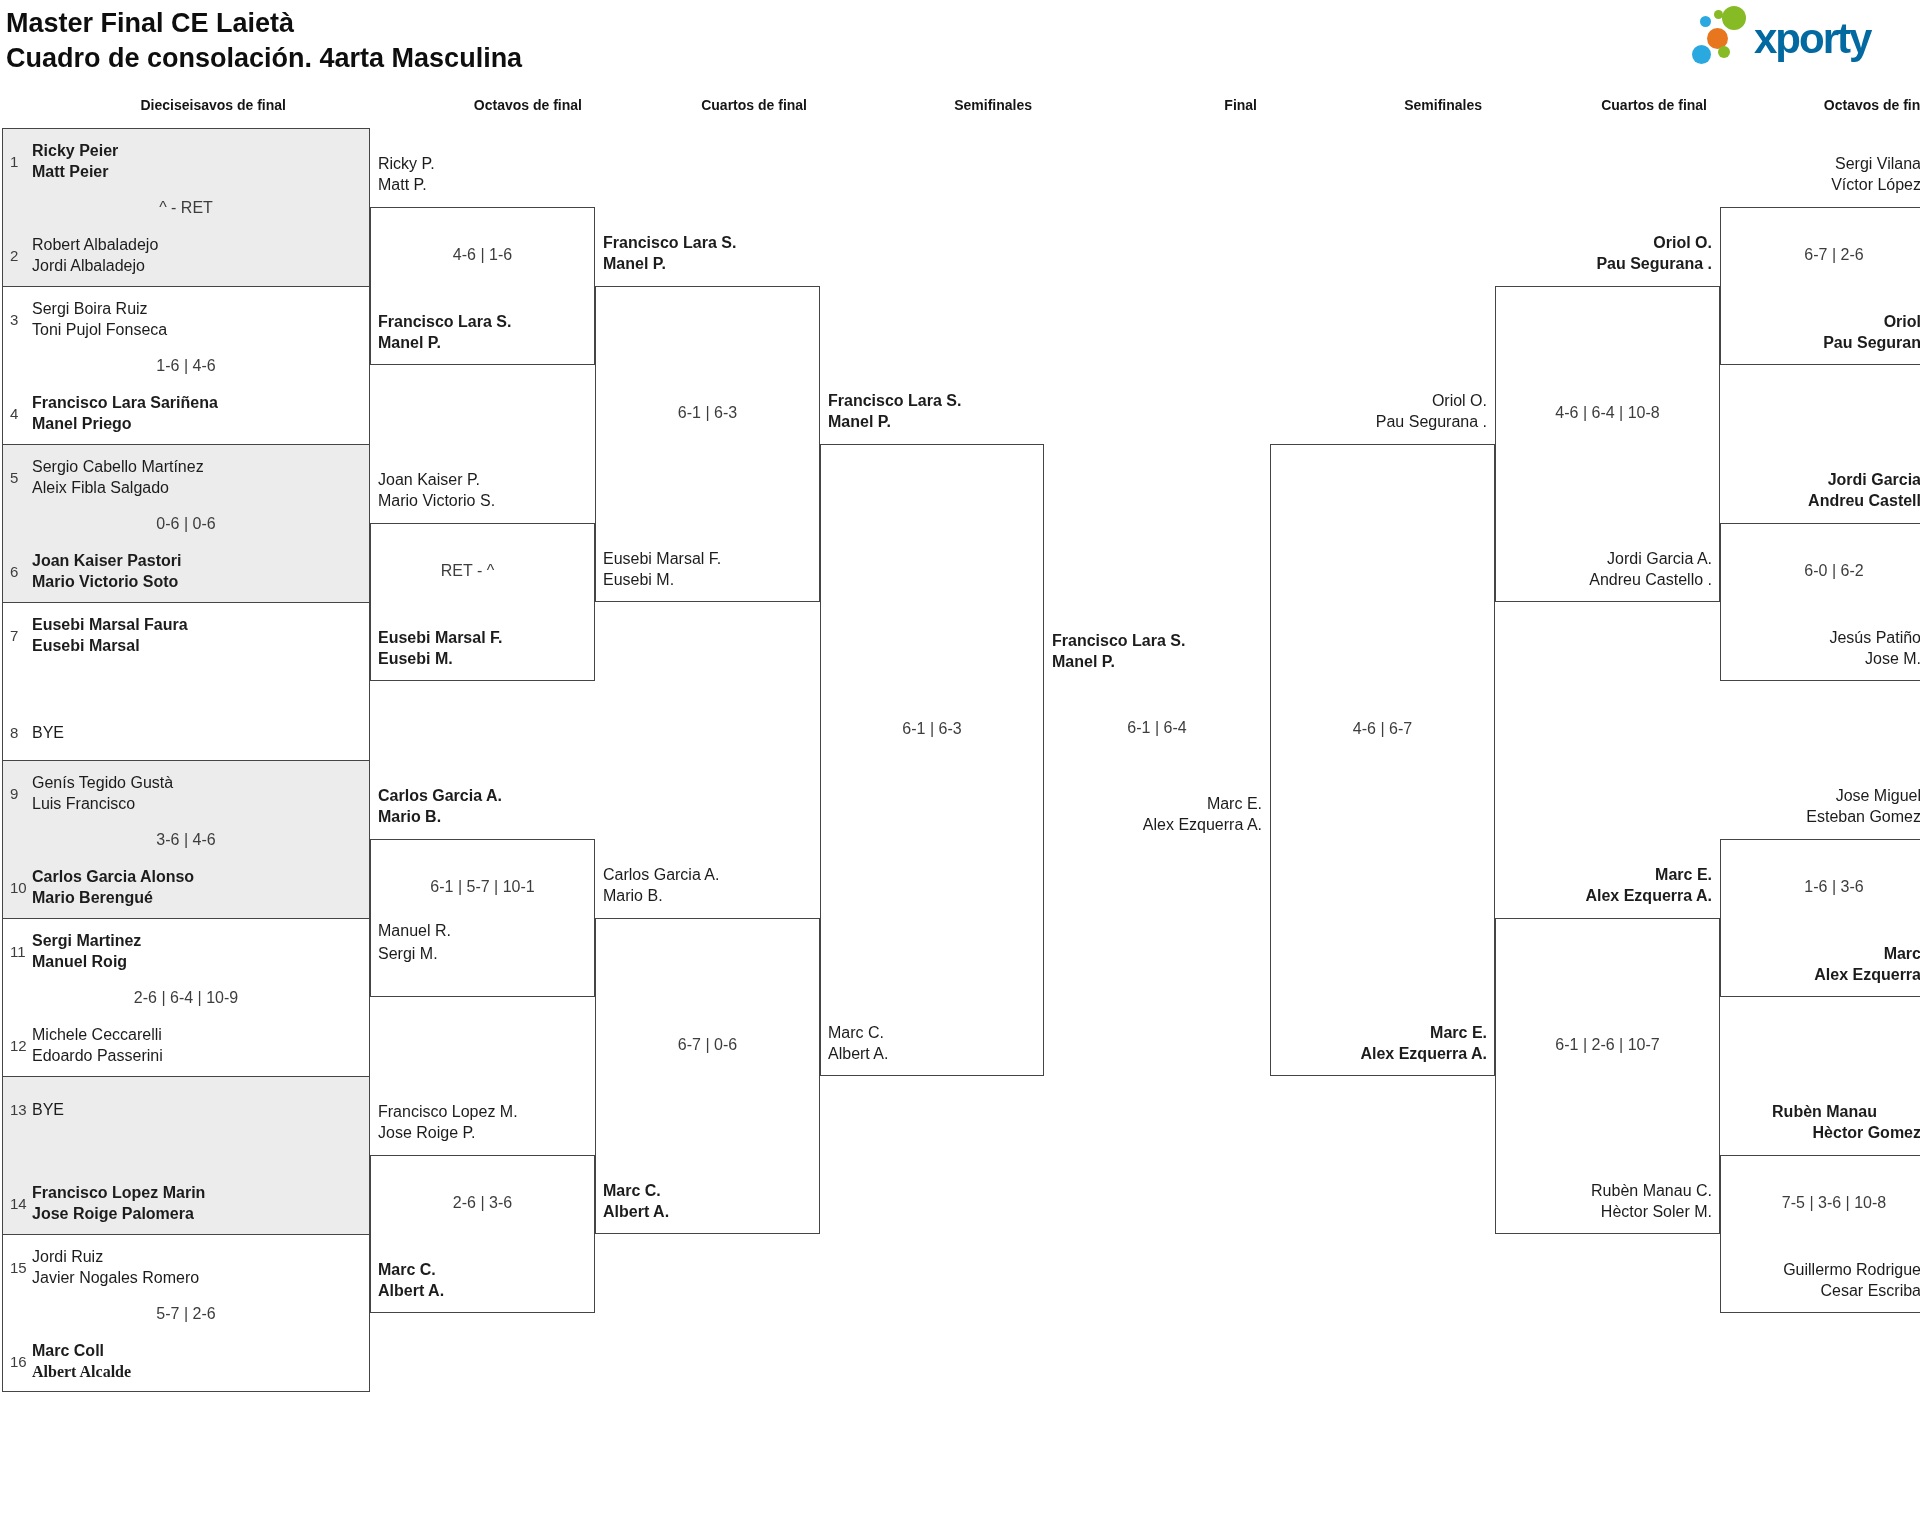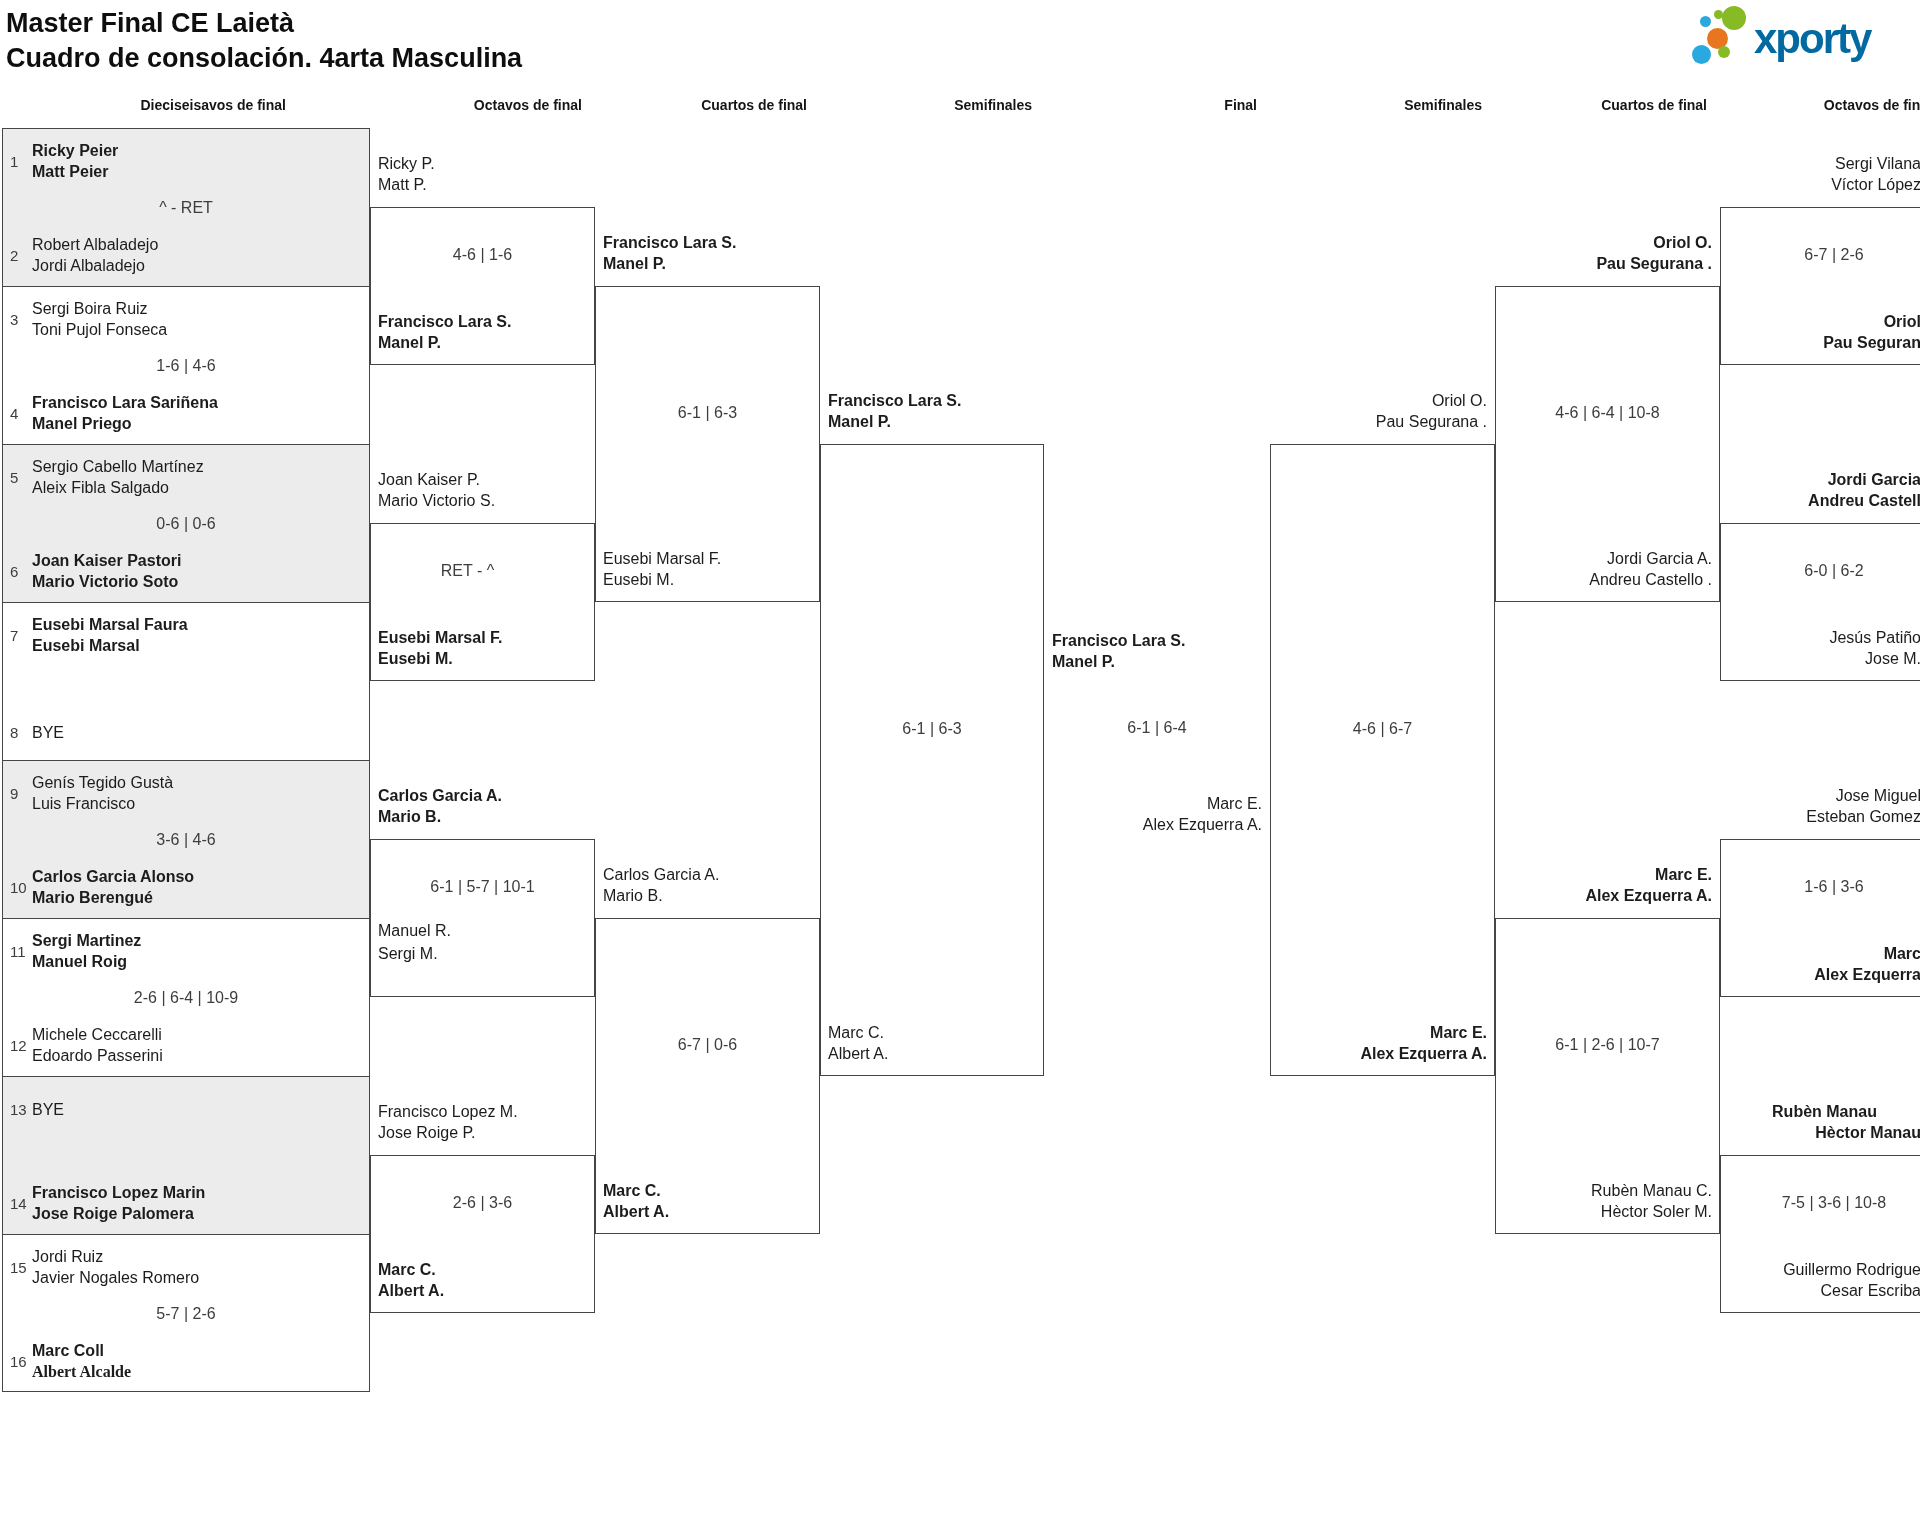--- a/index.html
+++ b/index.html
@@ -179,21 +179,21 @@
       <div class="team" style="left: 1728px; top: 648px; width: 193px; text-align: right;">Jose M.</div>
       <div class="score" style="left: 1720px; top: 560px; width: 228px;">6-0 | 6-2</div>
       <div class="box" style="left: 1720px; top: 839px; width: 228px; height: 158px;"></div>
       <div class="team" style="left: 1728px; top: 785px; width: 193px; text-align: right;">Jose Miguel</div>
       <div class="team" style="left: 1728px; top: 806px; width: 193px; text-align: right;">Esteban Gomez</div>
       <div class="team bold" style="left: 1728px; top: 943px; width: 193px; text-align: right;">Marc</div>
       <div class="team bold" style="left: 1728px; top: 964px; width: 193px; text-align: right;">Alex Ezquerra</div>
       <div class="score" style="left: 1720px; top: 876px; width: 228px;">1-6 | 3-6</div>
       <div class="box" style="left: 1720px; top: 1155px; width: 228px; height: 158px;"></div>
       <div class="team bold" style="left: 1728px; top: 1101px; width: 193px; text-align: center;">Rubèn Manau</div>
-      <div class="team bold" style="left: 1728px; top: 1122px; width: 193px; text-align: right;">Hèctor Manau</div>
+      <div class="team bold" style="left: 1728px; top: 1122px; width: 193px; text-align: right;">Hèctor Gomez</div>
       <div class="team" style="left: 1728px; top: 1259px; width: 193px; text-align: right;">Guillermo Rodrigue</div>
       <div class="team" style="left: 1728px; top: 1280px; width: 193px; text-align: right;">Cesar Escriba</div>
       <div class="score" style="left: 1720px; top: 1192px; width: 228px;">7-5 | 3-6 | 10-8</div>
       <div class="team bold" style="left: 1052px; top: 630px;">Francisco Lara S.</div>
       <div class="team bold" style="left: 1052px; top: 651px;">Manel P.</div>
       <div class="score" style="left: 1044px; top: 717px; width: 226px;">6-1 | 6-4</div>
       <div class="team" style="left: 1052px; top: 793px; width: 210px; text-align: right;">Marc E.</div>
       <div class="team" style="left: 1052px; top: 814px; width: 210px; text-align: right;">Alex Ezquerra A.</div>
     </div>
 </div>

